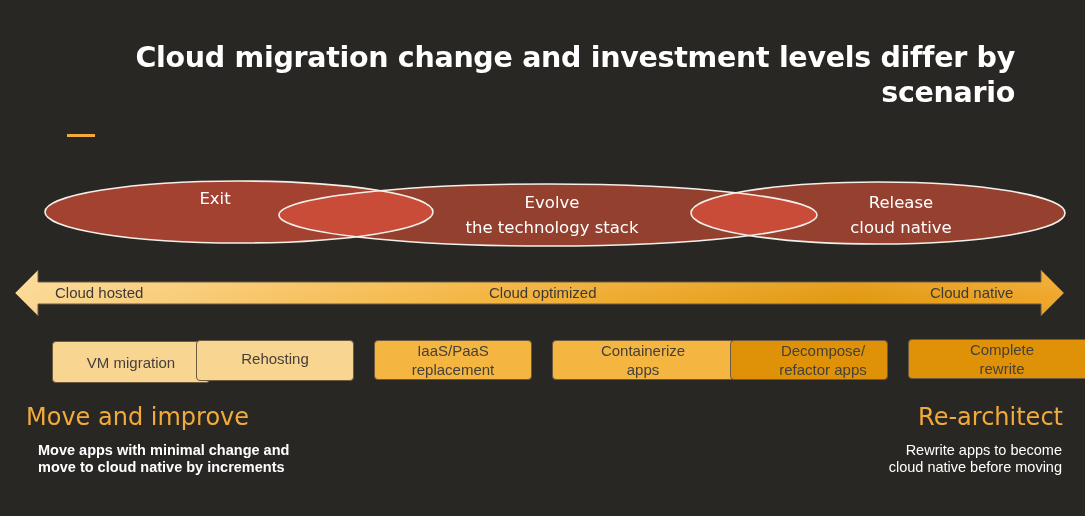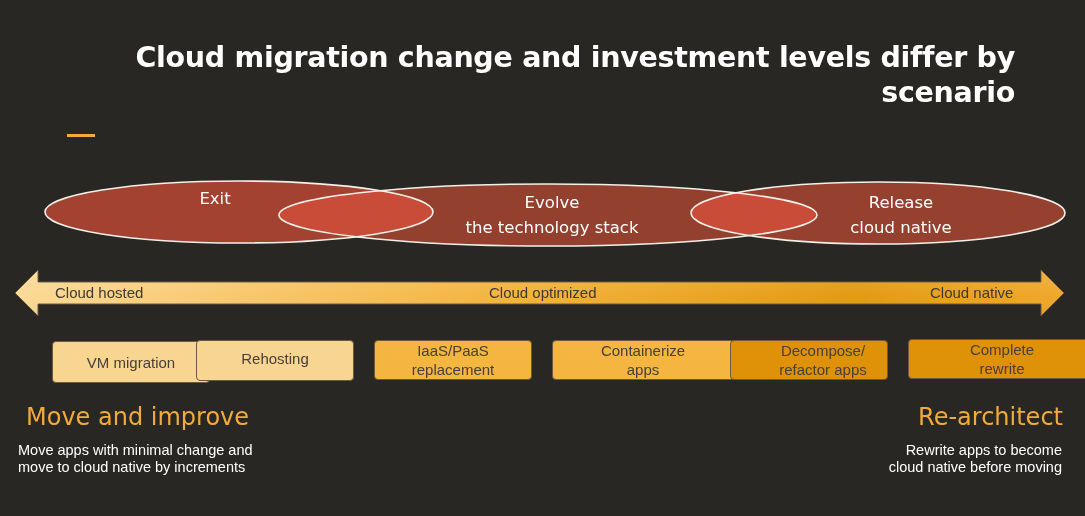--- a/index.html
+++ b/index.html
@@ -186,21 +186,21 @@
   </div>
 </div>
 <div class="step dark" style="left:908px; width:188px; top:339px;">
   <div>
     <div>Complete</div>
     <div>rewrite</div>
   </div>
 </div>
 
 <div class="section-heading" style="left:26px;">Move and improve</div>
-<div class="section-desc" style="left:18px;">
+<div class="section-desc" style="left:38px;font-weight:bold;">
   <div>Move apps with minimal change and</div>
   <div>move to cloud native by increments</div>
 </div>
 
 <div class="section-heading" style="right:22px; text-align:right;">Re-architect</div>
 <div class="section-desc" style="right:23px; text-align:right;">
   <div>Rewrite apps to become</div>
   <div>cloud native before moving</div>
 </div>
 

